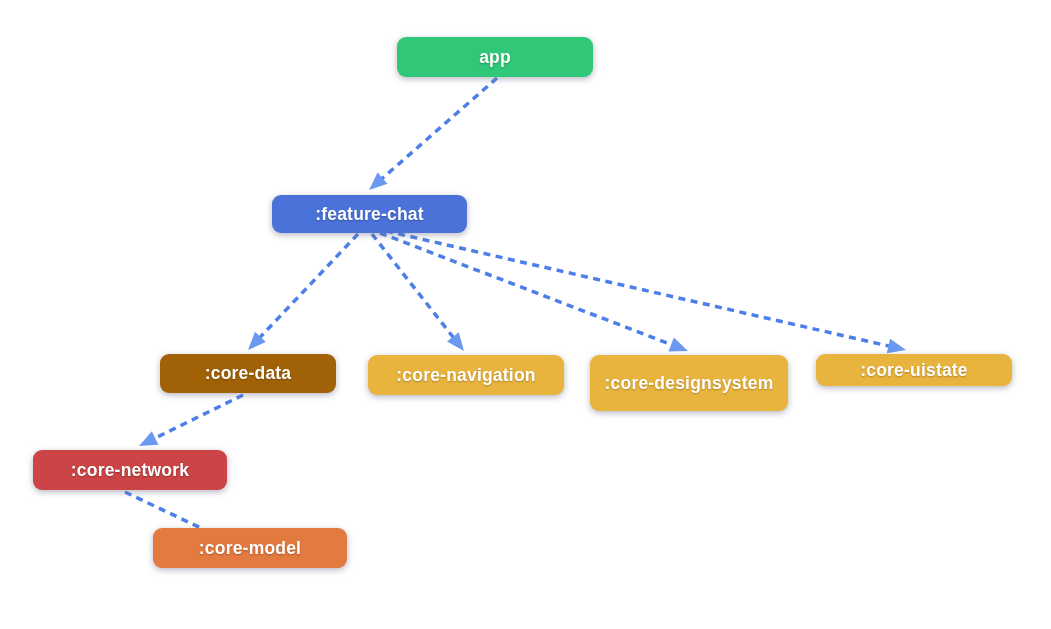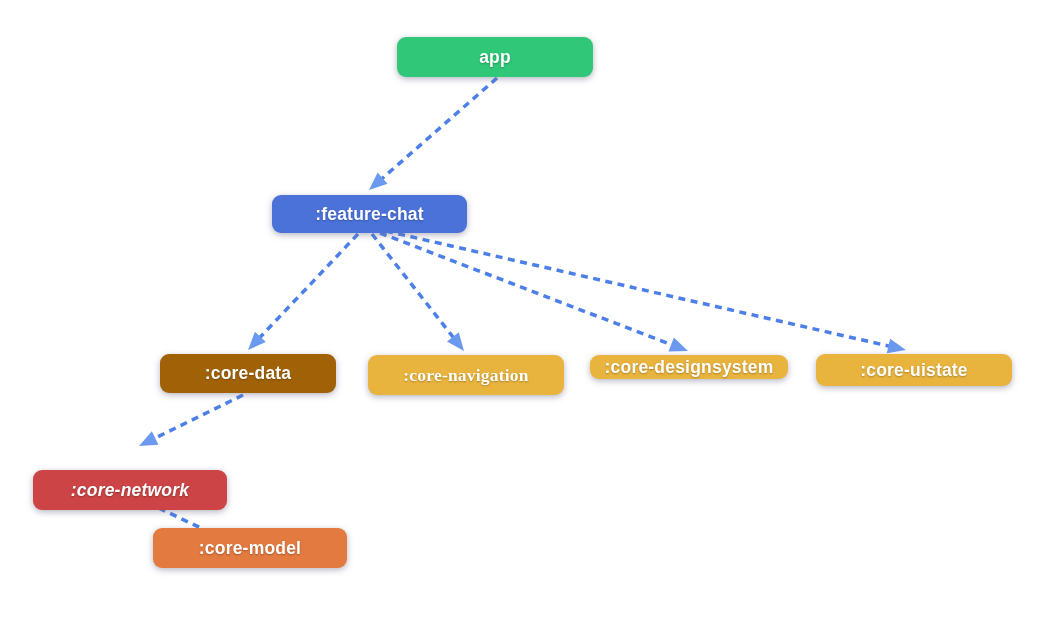--- a/index.html
+++ b/index.html
@@ -77,29 +77,29 @@
   <div id="nodes-layer">
       <div class="node" style="left: 397px; top: 37px; width: 196px; height: 40px; background: rgb(48, 200, 120);">
         <span class="node-label">app</span>
       </div>
       <div class="node" style="left: 272px; top: 195px; width: 195px; height: 38px; background: rgb(74, 114, 217); align-items: center;">
         <span class="node-label">:feature-chat</span>
       </div>
       <div class="node" style="left: 148px; top: 354px; width: 176px; height: 39px; background: #a16207; margin-left: 12px;">
         <span class="node-label">:core-data</span>
       </div>
-      <div class="node" style="left: 368px; top: 355px; width: 196px; height: 40px; background: rgb(233, 180, 61); font-family: Liberation Serif, serif;">
+      <div class="node" style="left: 368px; top: 355px; width: 196px; height: 40px; background: rgb(233, 180, 61);">
         <span class="node-label">:core-navigation</span>
       </div>
-      <div class="node" style="left: 590px; top: 355px; width: 198px; height: 24px; background: rgb(233, 180, 61);">
+      <div class="node" style="left: 590px; top: 355px; width: 198px; height: 56px; background: rgb(233, 180, 61);">
         <span class="node-label">:core-designsystem</span>
       </div>
       <div class="node" style="left: 816px; top: 354px; width: 196px; height: 32px; background: rgb(233, 180, 61);">
         <span class="node-label">:core-uistate</span>
       </div>
-      <div class="node" style="left: 33px; top: 470px; width: 194px; height: 40px; background: rgb(204, 68, 69); font-style: italic;">
+      <div class="node" style="left: 33px; top: 450px; width: 194px; height: 40px; background: rgb(204, 68, 69);">
         <span class="node-label">:core-network</span>
       </div>
       <div class="node" style="left: 153px; top: 528px; width: 194px; height: 40px; background: rgb(227, 122, 64);">
         <span class="node-label">:core-model</span>
       </div>
     </div>
 </div>
 
 </body></html>

